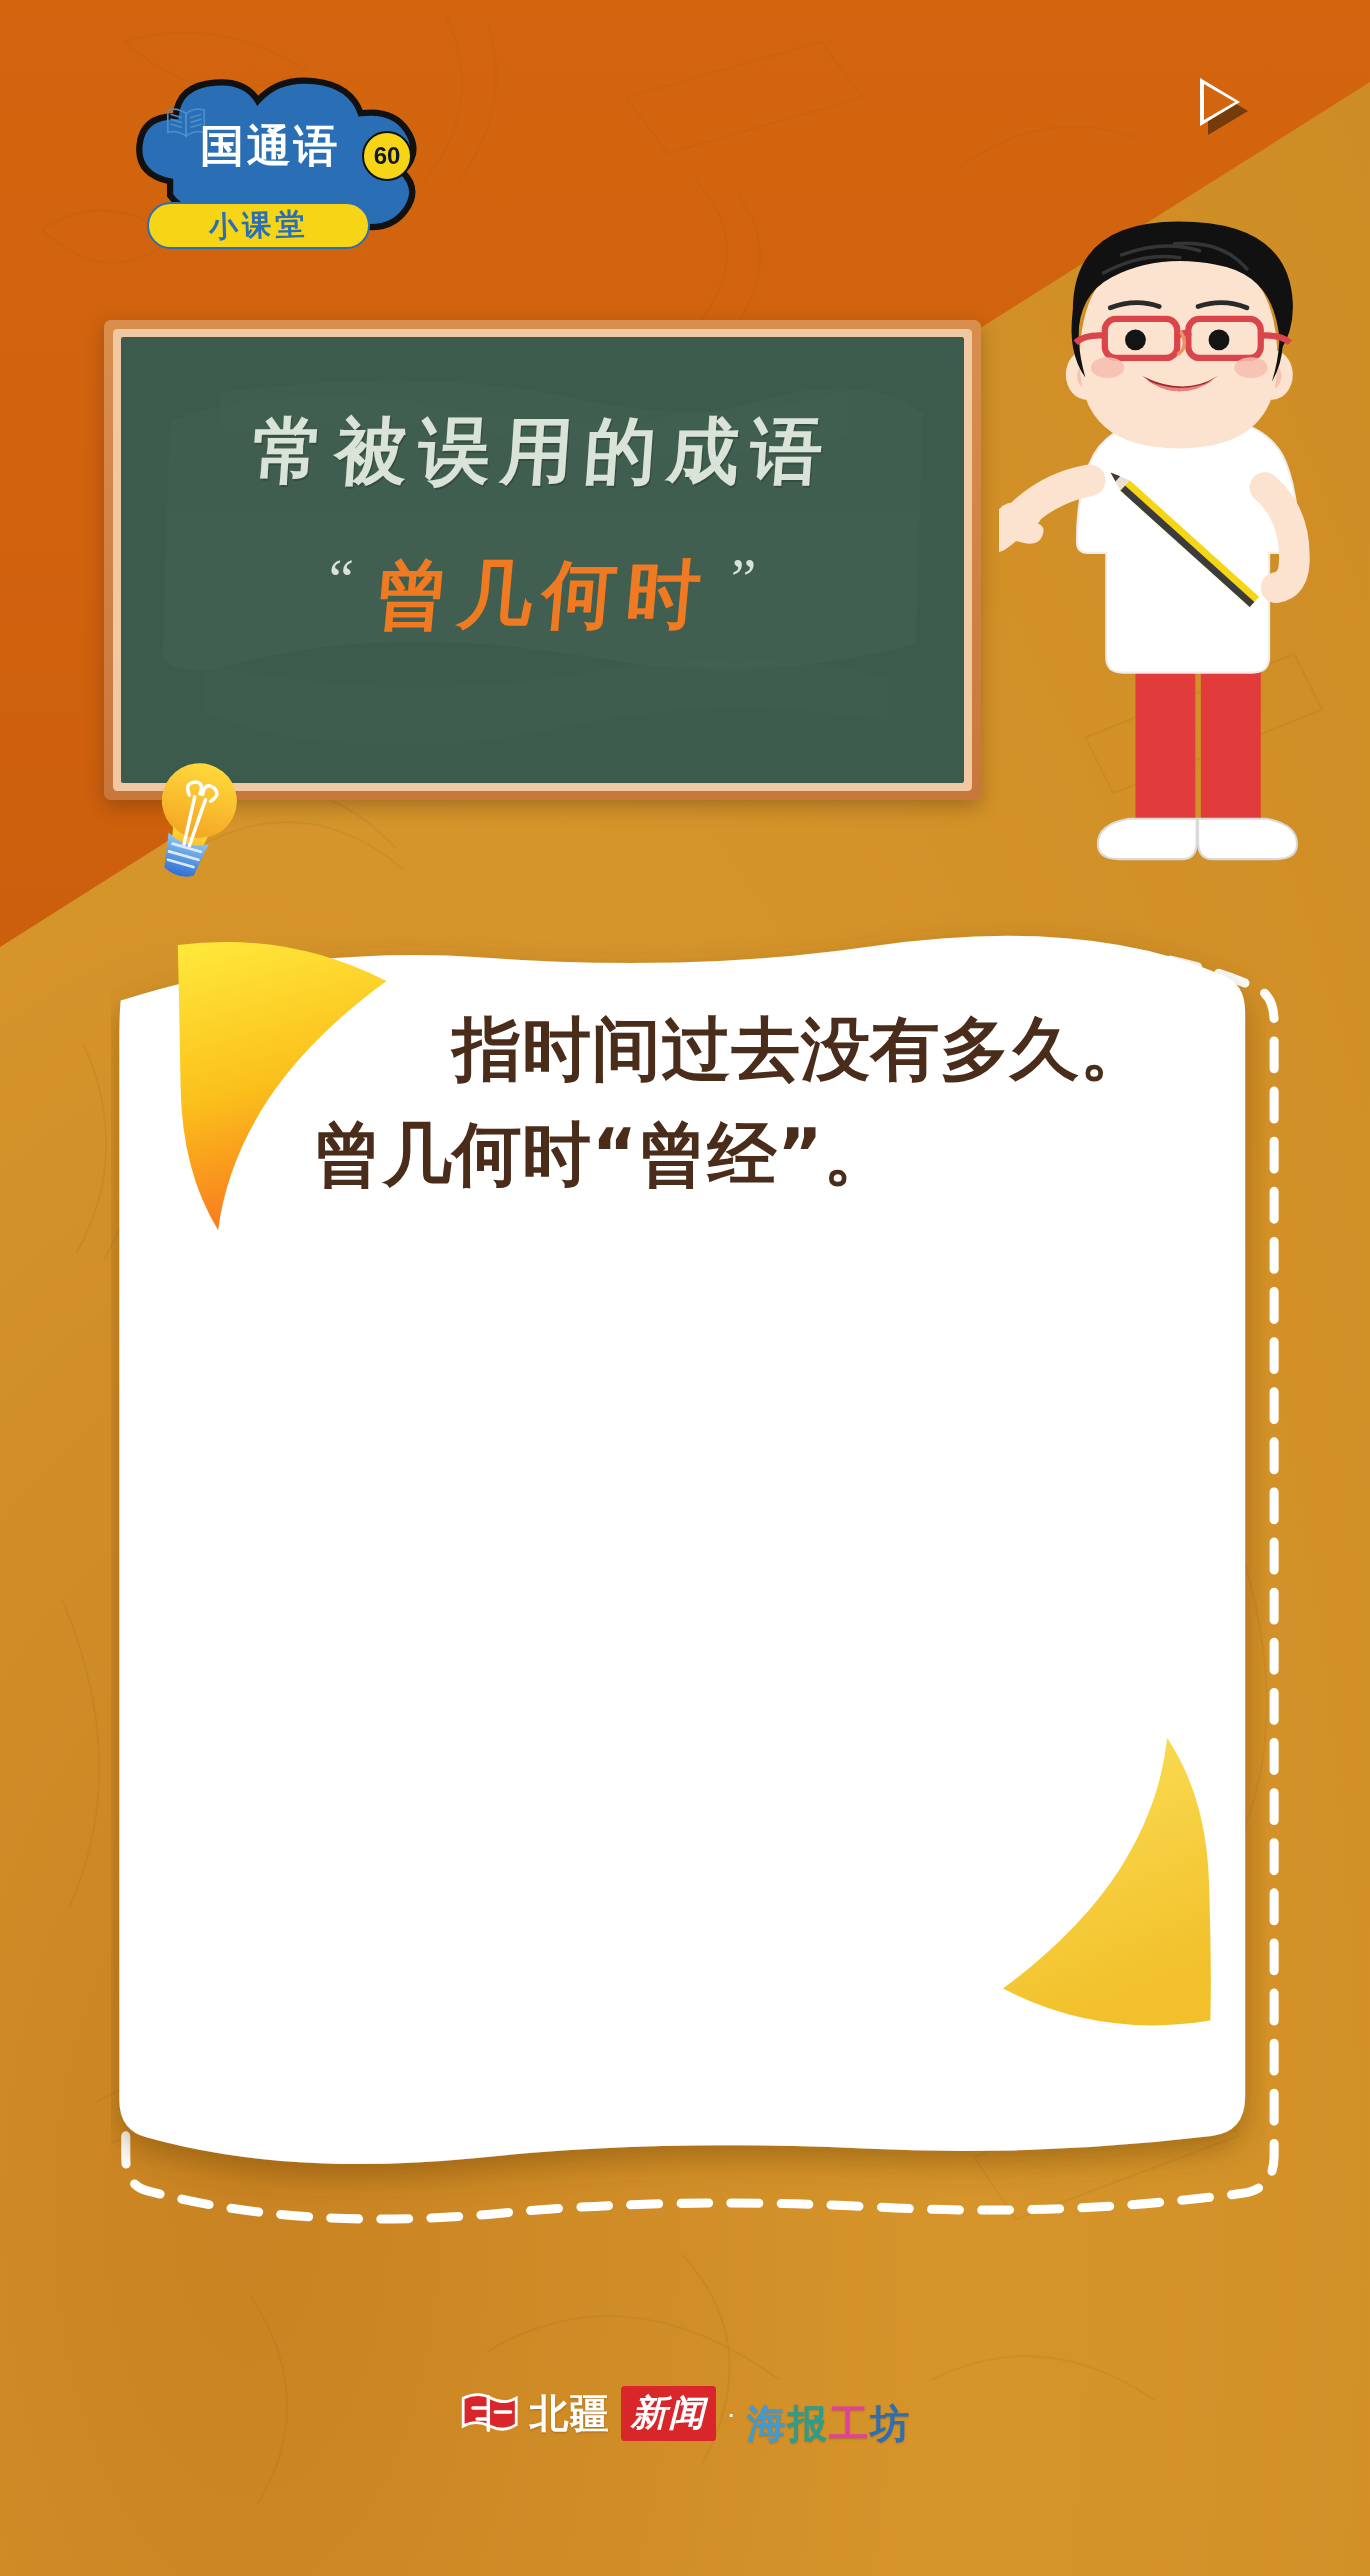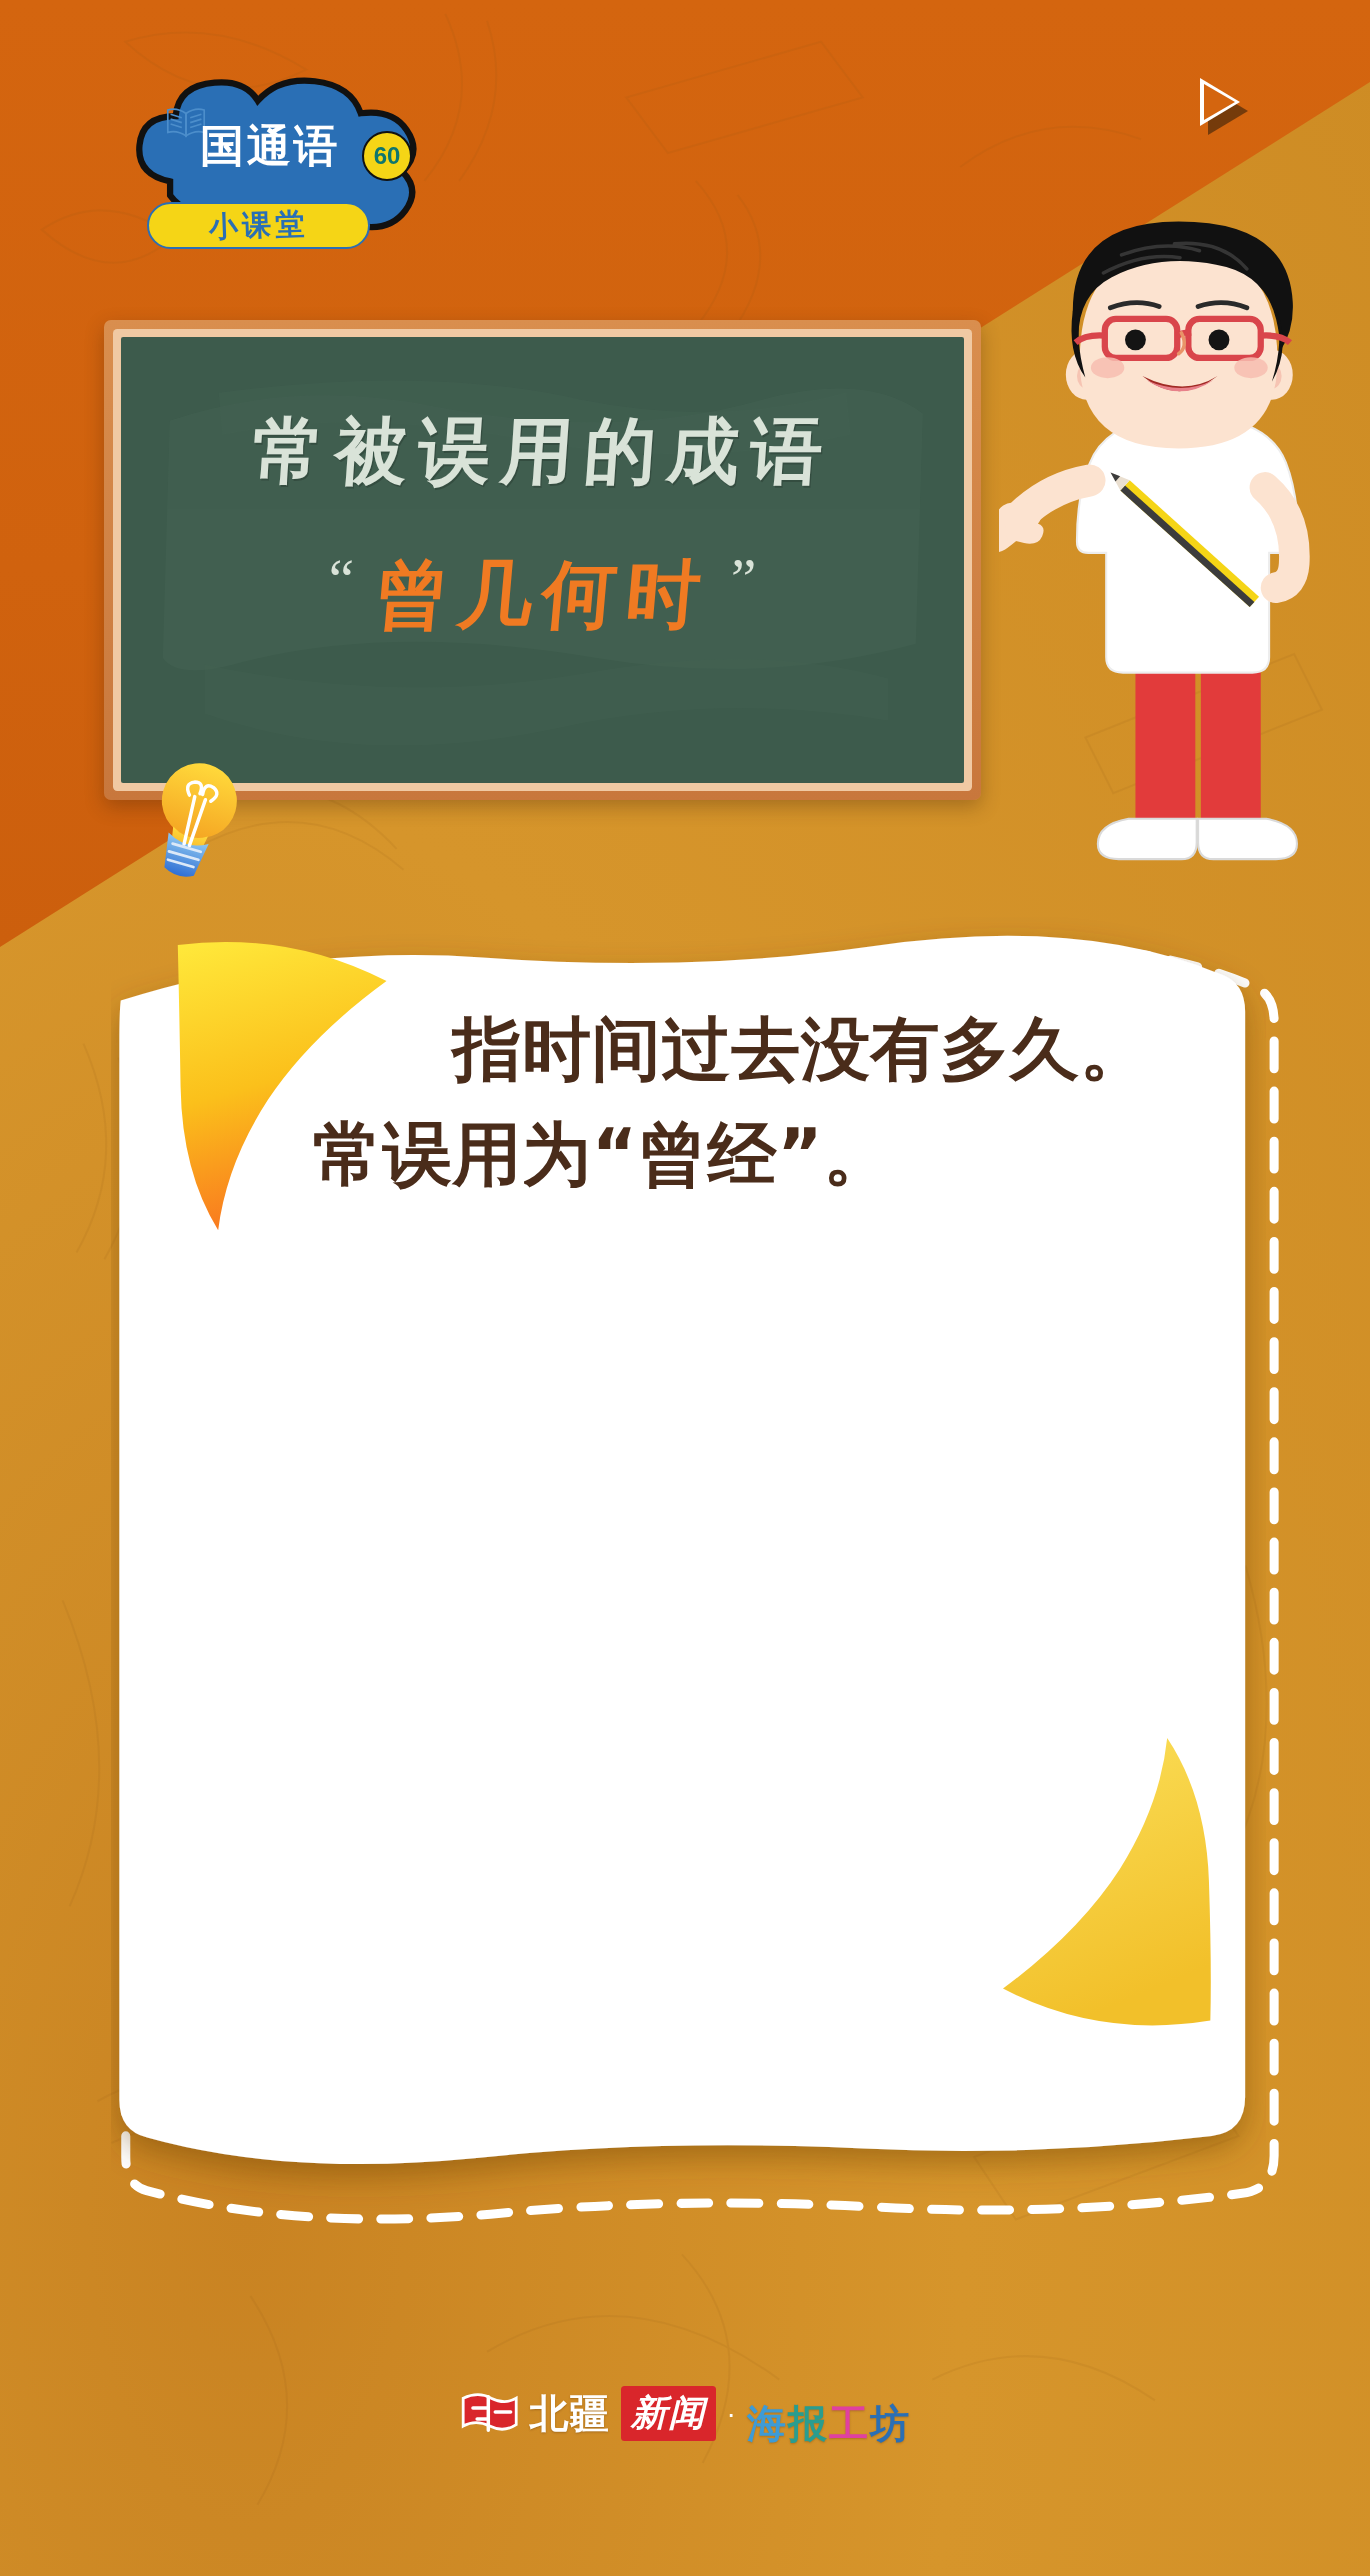--- a/index.html
+++ b/index.html
@@ -27,21 +27,21 @@
     border-left:40px solid rgba(40,25,10,.55);border-top:24px solid transparent;border-bottom:24px solid transparent;}
 
   
   .logo{position:absolute;left:104px;top:77px;width:327px;height:188px;}
   .logo svg{position:absolute;left:0;top:0;}
   .logo-main{position:absolute;left:96px;top:47px;font-size:44px;font-weight:bold;color:#fff;
      letter-spacing:2.8px;line-height:1;white-space:nowrap;
      font-family:"Liberation Sans","DejaVu Sans",sans-serif;}
   .logo-badge{position:absolute;left:258px;top:54px;width:46px;height:46px;border-radius:50%;
      background:#F5D516;border:2.1px solid #111;display:flex;align-items:center;justify-content:center;
-     font-size:24px;font-weight:bold;color:#0f766e;}
+     font-size:24px;font-weight:bold;color:#0f172a;}
   .logo-sub-pill{position:absolute;left:43px;top:125px;width:223px;height:47px;border-radius:24px;
      background:#F5D516;border:2.8px solid #2A6FB5;box-sizing:border-box;
      display:flex;align-items:center;justify-content:center;}
   .logo-sub{font-size:29px;font-weight:bold;color:#2A6FB5;letter-spacing:4.2px;
      transform:rotate(-2deg);}
 
   
   .board-outer{position:absolute;left:104px;top:320px;width:877px;height:480px;
      background:linear-gradient(180deg,#D98E4E 0%,#C8773C 100%);
      border-radius:7px;box-shadow:0 7px 19.5px rgba(60,30,10,.30);padding:9px;box-sizing:border-box;}
@@ -289,21 +289,21 @@
                q-300 -14 -560 14 q-270 26 -470 -30 q-40 -10 -40 -54
                l0 -1520 q0 -44 2 -60z" fill="#FFFFFF" filter="url(#cardsh)"></path>
 
       <path d="M96 40 q160 -20 300 52 q-110 80 -170 170 q-60 92 -72 188
                q-52 -84 -54 -206 q-2 -120 -4 -204z" fill="url(#ribA)"></path>
 
       <path d="M1580 1586 q-160 26 -298 -46 q110 -82 168 -172 q58 -92 68 -188
                q56 84 60 206 q4 122 2 200z" fill="url(#ribB)"></path>
     </svg>
     <div class="card-text">
-      <p>　　指时间过去没有多久。常误用为“曾经”。</p>
+      <p>　　指时间过去没有多久。曾几何时“曾经”。</p>
     </div>
   </div>
 
   <div class="footer">
     <svg class="flag-ico" viewBox="0 0 86 64">
       <path d="M6 10 q22 -10 40 0 q20 10 36 0 l0 38 q-18 12 -38 2 q-20 -10 -38 0z" fill="#D9262B" stroke="#fff" stroke-width="4"></path>
       <g stroke="#fff" stroke-width="5" stroke-linecap="round">
         <path d="M42 8 l0 48 M20 24 h22 M52 30 h22 M26 40 h16"></path>
       </g>
     </svg>

